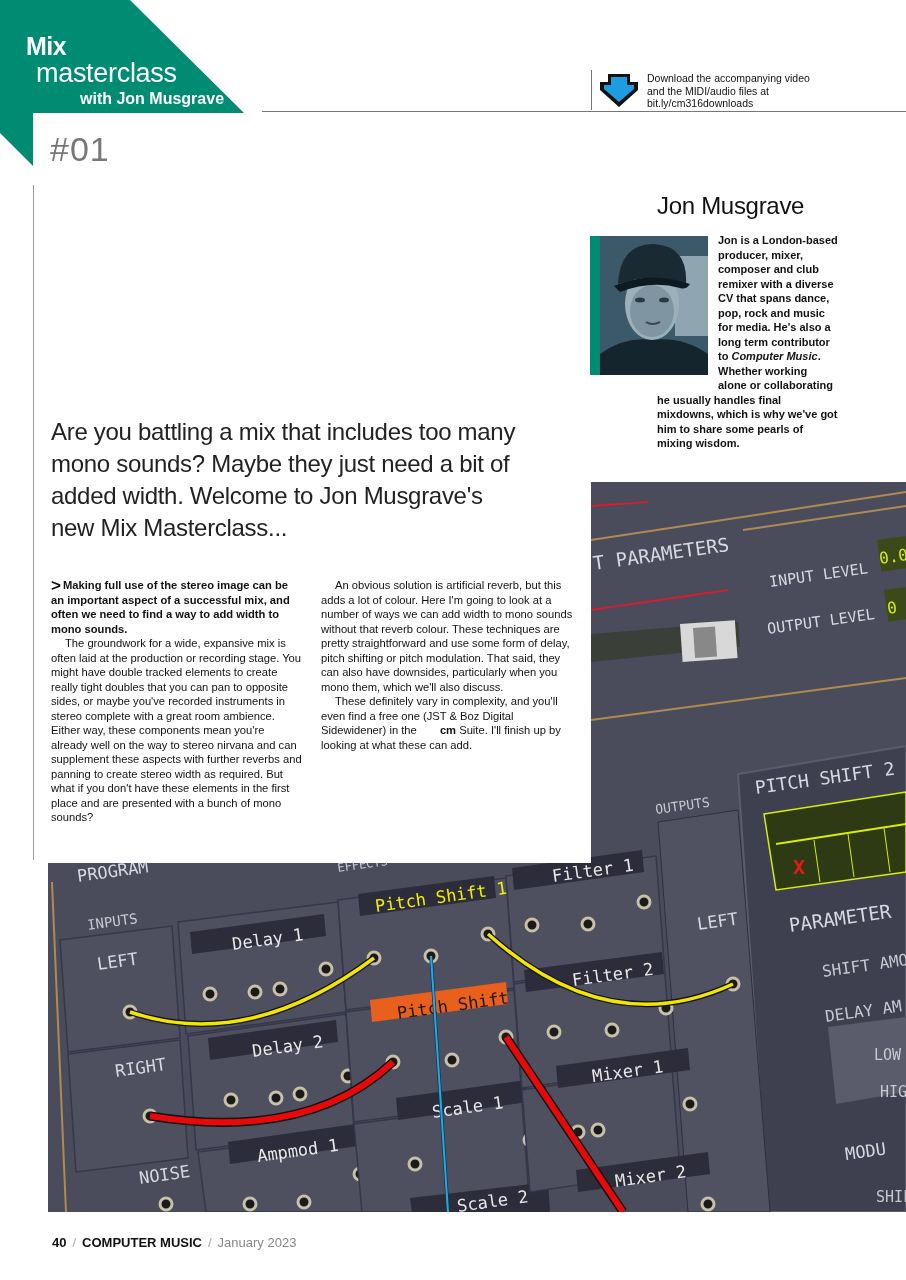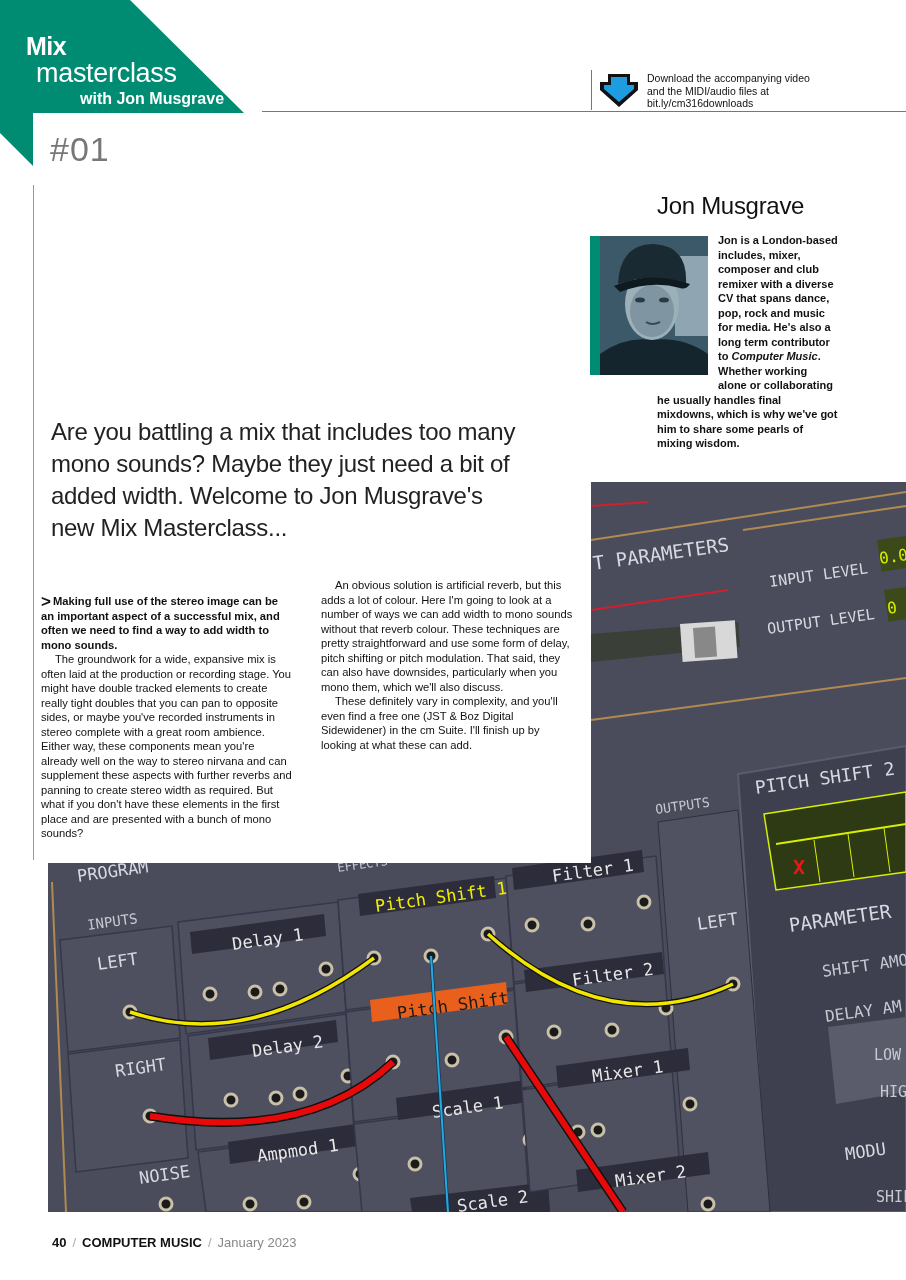--- a/index.html
+++ b/index.html
@@ -26,26 +26,26 @@
   .author-bio { position: absolute; left: 657px; top: 233px; width: 200px; font-size: 11px; line-height: 14.5px; font-weight: 700; color: #111; }
   .bio-indent { display: block; padding-left: 61px; }
   .bio-indent em { font-style: italic; }
 
   
   .headline { position: absolute; left: 50px; top: 258px; font-size: 72px; line-height: 74px; letter-spacing: -3px; color: #000; font-weight: 400; }
   .standfirst { position: absolute; left: 51px; top: 416px; width: 470px; font-size: 24px; line-height: 32px; color: #222; font-weight: 300; letter-spacing: -0.3px; }
 
   
   .col { position: absolute; top: 578px; width: 252px; font-size: 11.2px; line-height: 14.5px; color: #111; }
-  .col-1 { left: 41px; margin-top: 16px; }
+  .col-1 { left: 51px; }
   .col-2 { left: 321px; }
   .col p { text-indent: 14px; }
   .col p.first { text-indent: 0; font-weight: 700; }
   .chevron { font-weight: 900; font-size: 17px; line-height: 10px; vertical-align: -2px; margin-right: 2px; }
-  .cm-logo { font-weight: 400; }
+  .cm-logo { font-weight: 700; margin-left: 20px; }
 
   
   .shot { position: absolute; left: 48px; top: 482px; width: 858px; height: 730px; }
   .text-mask { position: absolute; left: 40px; top: 482px; width: 551px; height: 381px; background: #fff; }
 
   
   .footer { position: absolute; left: 52px; top: 1235px; font-size: 13px; }
   .footer .pg { font-weight: 900; color: #111; }
   .footer .sl { color: #aaa; margin: 0 6px; }
   .footer .mag { font-weight: 900; color: #111; }
@@ -89,21 +89,21 @@
 
   <path d="M28,48 Q30,8 64,8 Q98,10 96,48 Q62,36 28,48 Z" fill="#1A2A33"></path>
   <path d="M24,50 Q60,34 100,48 Q96,54 90,52 Q62,44 30,56 Z" fill="#0F1A20"></path>
 
   <ellipse cx="50" cy="64" rx="5" ry="2.5" fill="#2A3A42"></ellipse>
   <ellipse cx="74" cy="64" rx="5" ry="2.5" fill="#2A3A42"></ellipse>
   <path d="M56,86 Q62,90 70,86" stroke="#3A4A52" stroke-width="2" fill="none"></path>
 </svg>
 <div class="author-bio">
   <span class="bio-indent">Jon is a London-based</span>
-  <span class="bio-indent">includes, mixer,</span>
+  <span class="bio-indent">producer, mixer,</span>
   <span class="bio-indent">composer and club</span>
   <span class="bio-indent">remixer with a diverse</span>
   <span class="bio-indent">CV that spans dance,</span>
   <span class="bio-indent">pop, rock and music</span>
   <span class="bio-indent">for media. He's also a</span>
   <span class="bio-indent">long term contributor</span>
   <span class="bio-indent"><span>to </span><em>Computer Music</em><span>.</span></span>
   <span class="bio-indent">Whether working</span>
   <span class="bio-indent">alone or collaborating</span>
   <span style="display:block">he usually handles final</span>

